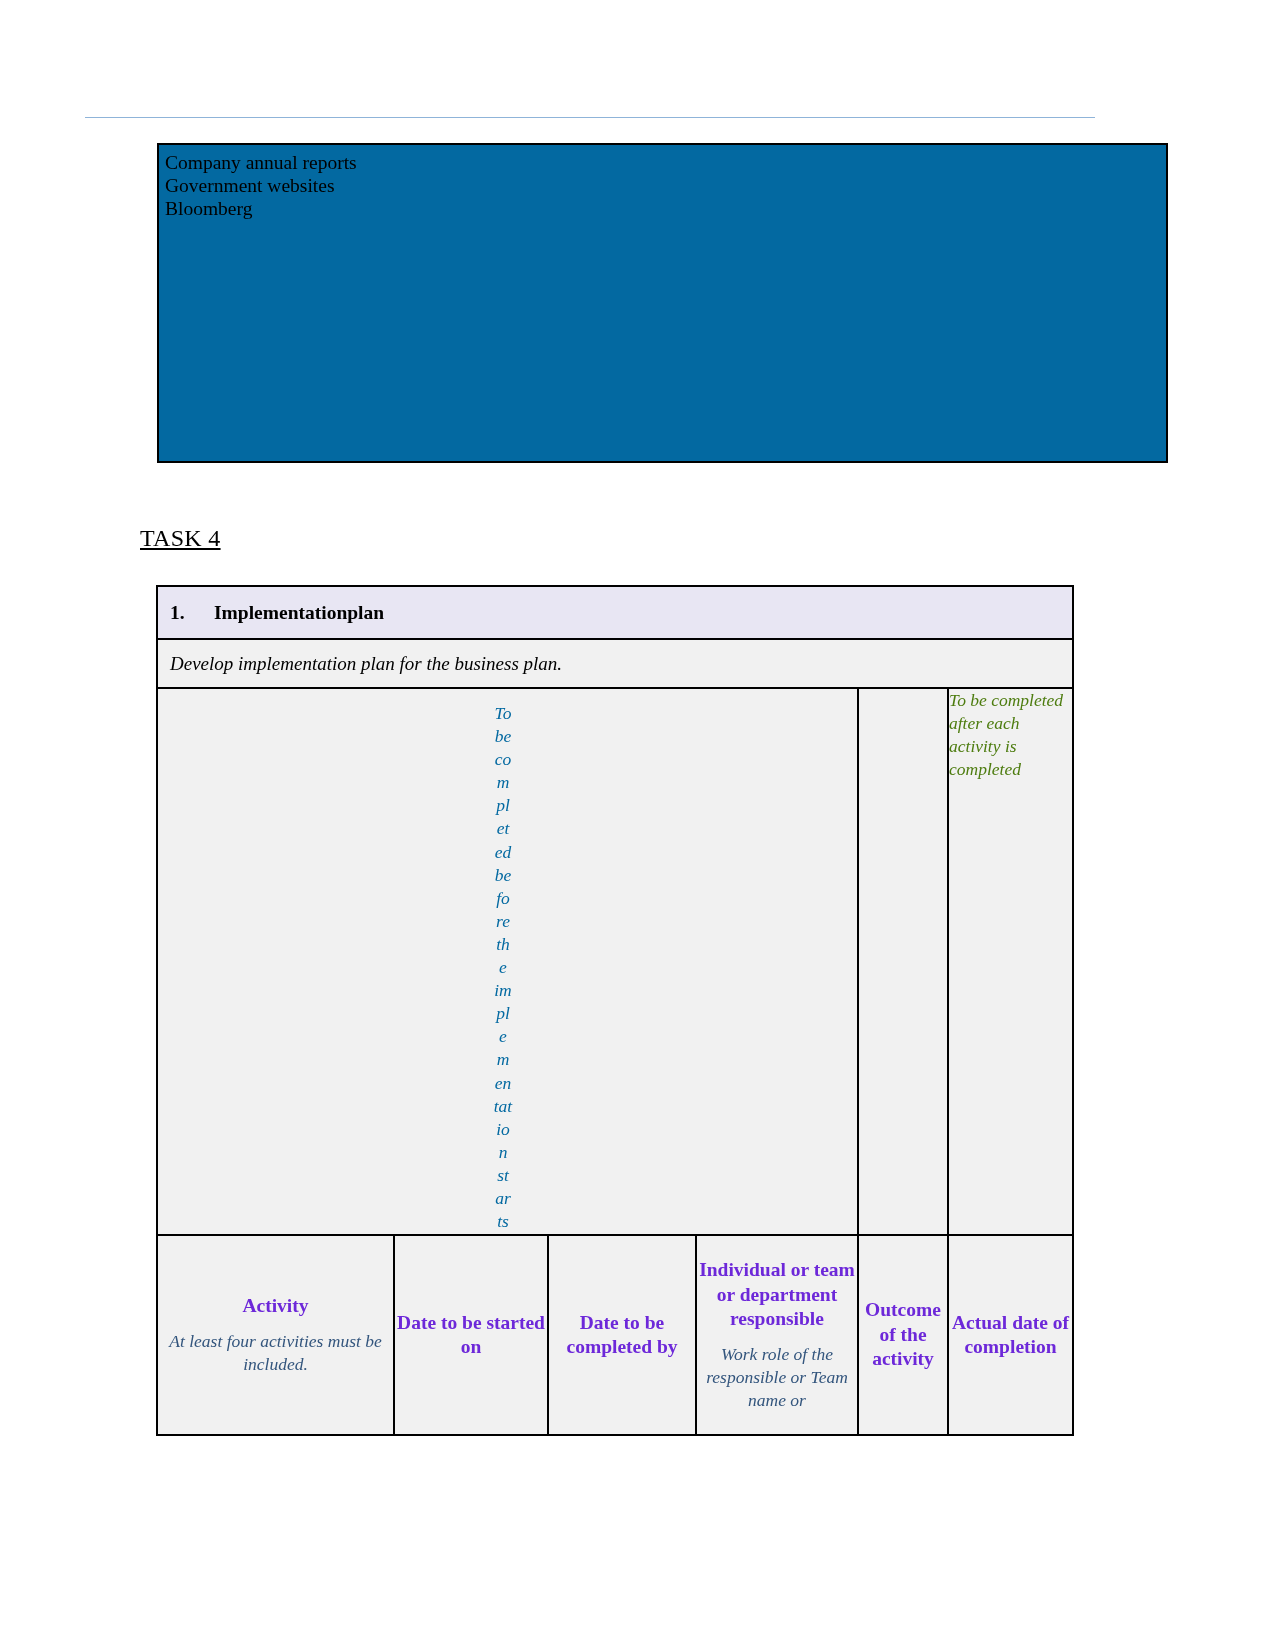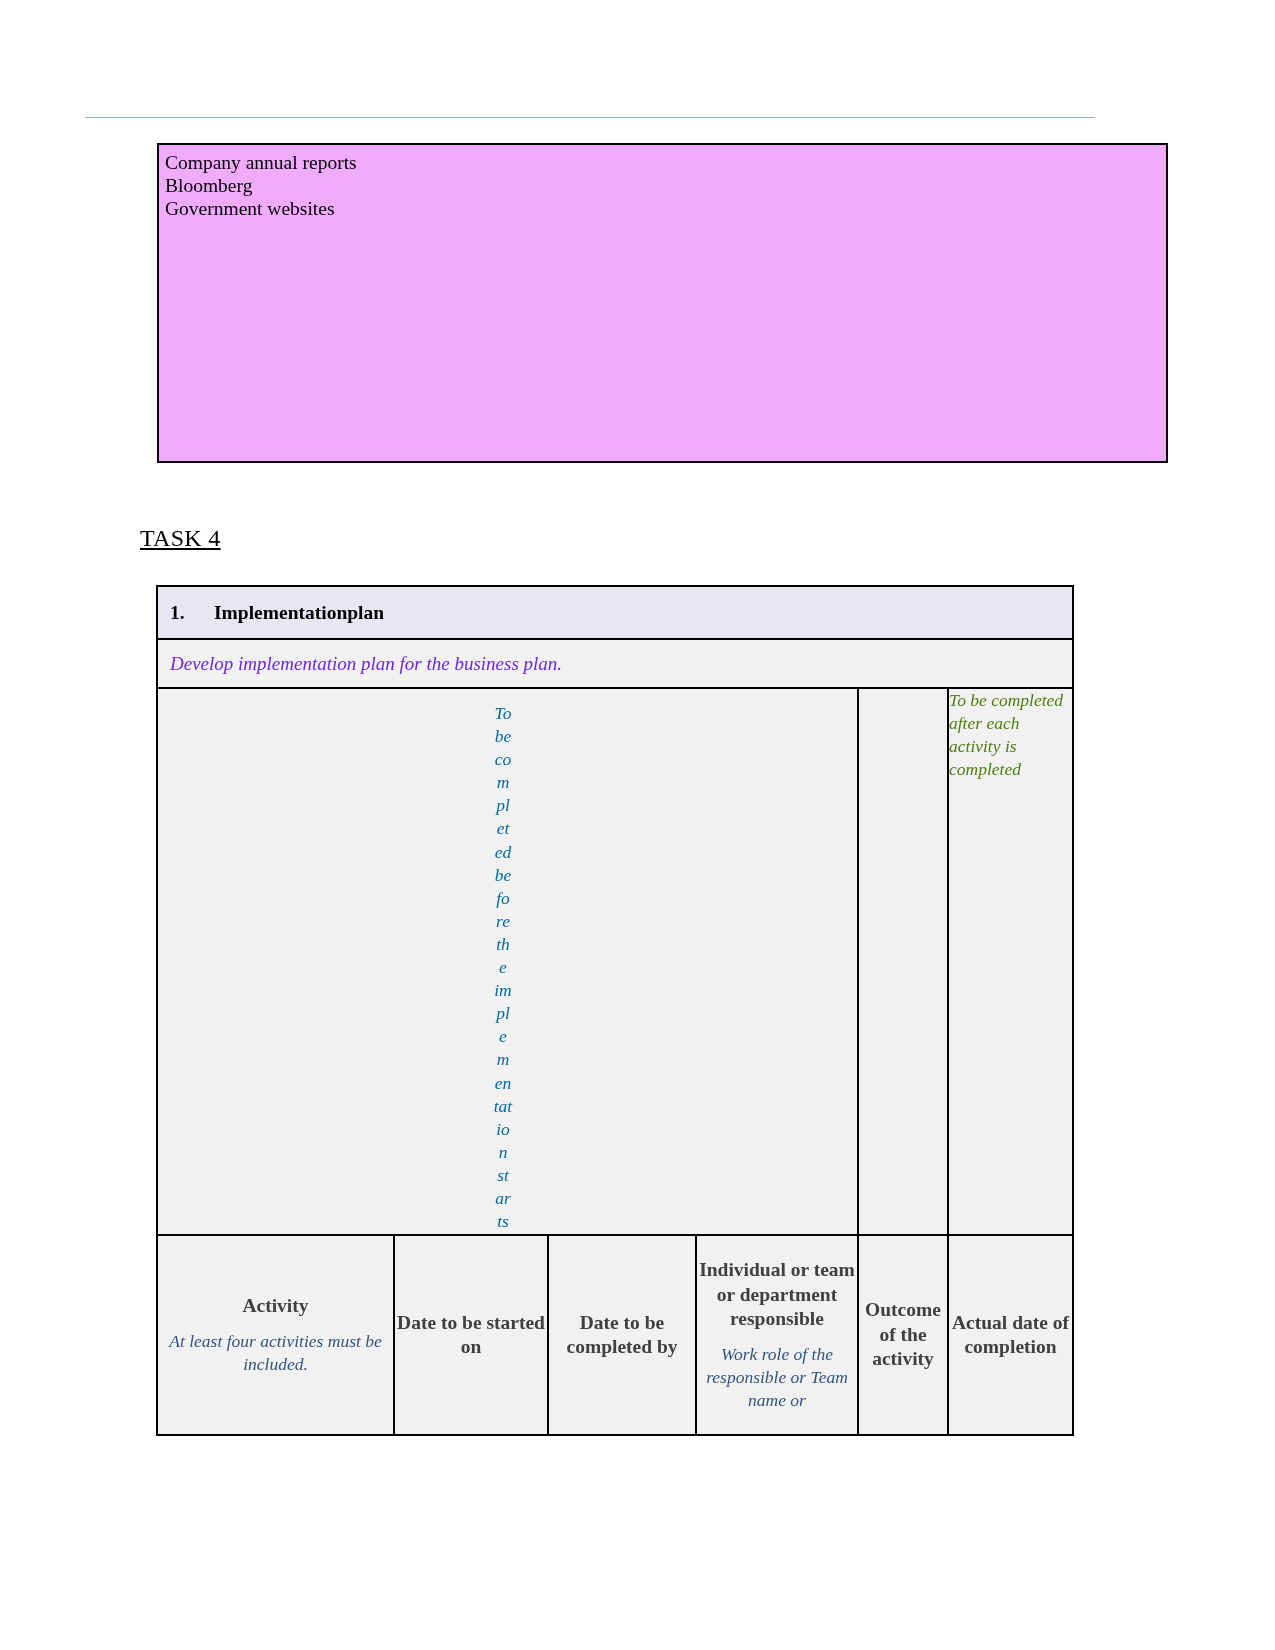--- a/index.html
+++ b/index.html
@@ -35,21 +35,21 @@
 
   
   .top-box {
     position: absolute;
     left: 157px;
     top: 143px;
     width: 1011px;
     height: 320px;
     border: 2px solid #000000;
     box-sizing: border-box;
-    background: #f0abfc;
+    background: #0369a1;
     padding: 6px 8px 0 6px;
   }
   .top-box p {
     margin: 0;
     font-size: 19.5px;
     line-height: 23px;
     white-space: pre;
   }
 
   
@@ -95,21 +95,21 @@
     width: 44px;
     flex: 0 0 44px;
   }
 
   .row-instruction td {
     height: 47px;
     vertical-align: middle;
     padding: 0 0 0 12px;
   }
   .instruction-text {
-    color: #6d28d9;
+    color: #000000;
     font-style: italic;
     font-size: 19px;
   }
 
   
   .row-band td {
     height: 545px;
     vertical-align: top;
   }
   .band-left { }
@@ -144,42 +144,42 @@
   .row-colheads td {
     height: 190px;
     vertical-align: middle;
     text-align: center;
     padding: 4px 2px;
   }
   .ch-main {
     font-weight: bold;
     font-size: 19.5px;
     line-height: 24.5px;
-    color: #404040;
+    color: #6d28d9;
   }
   .ch-sub {
     color: #33557d;
     font-style: italic;
     font-size: 17.5px;
     line-height: 23px;
     margin-top: 11px;
   }
   .ch-cell-inner { overflow: hidden; }
 </style>
 </head>
 <body>
 
 <div class="page">
 
   <div class="header-rule"></div>
 
   <div class="top-box">
     <p>Company annual reports</p>
+    <p>Government websites</p>
     <p>Bloomberg</p>
-    <p>Government websites</p>
   </div>
 
   <div class="task-heading">TASK 4</div>
 
   <table class="plan-table">
     <colgroup>
       <col style="width:237px">
       <col style="width:154px">
       <col style="width:148px">
       <col style="width:162px">

